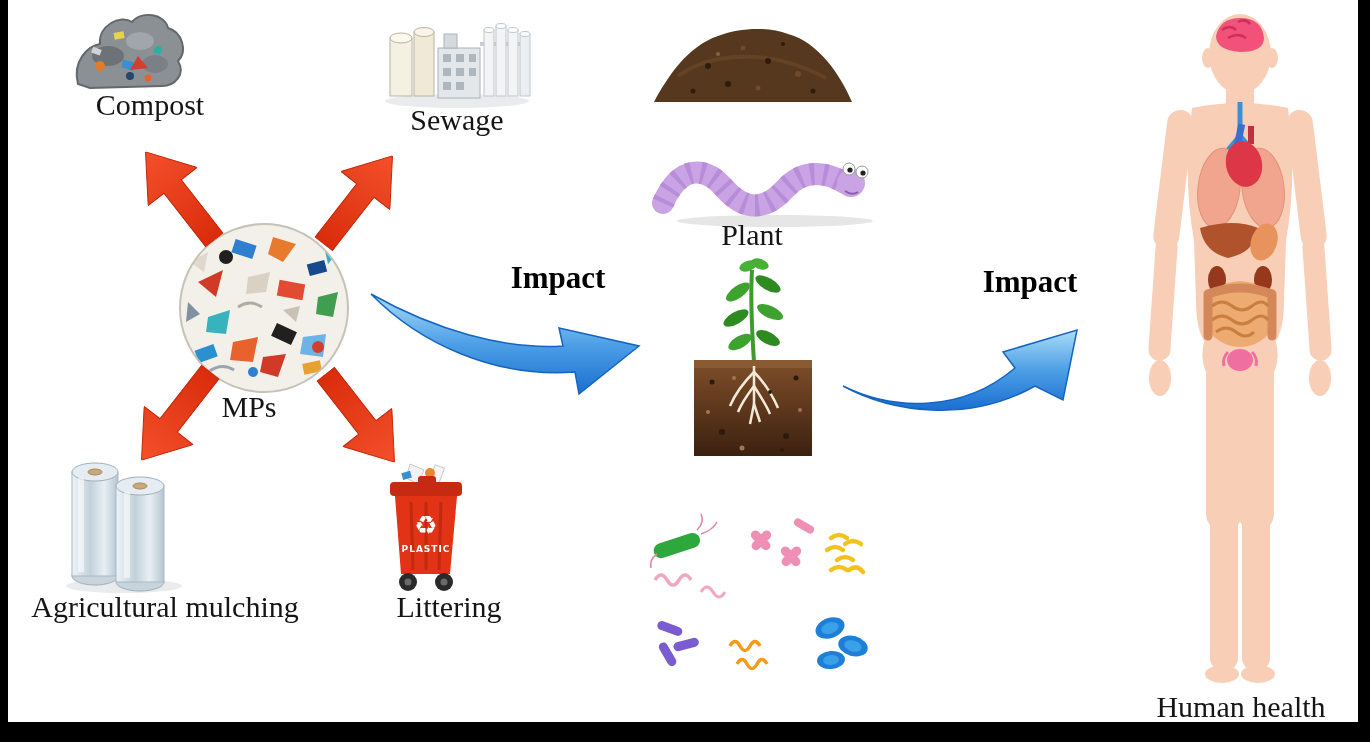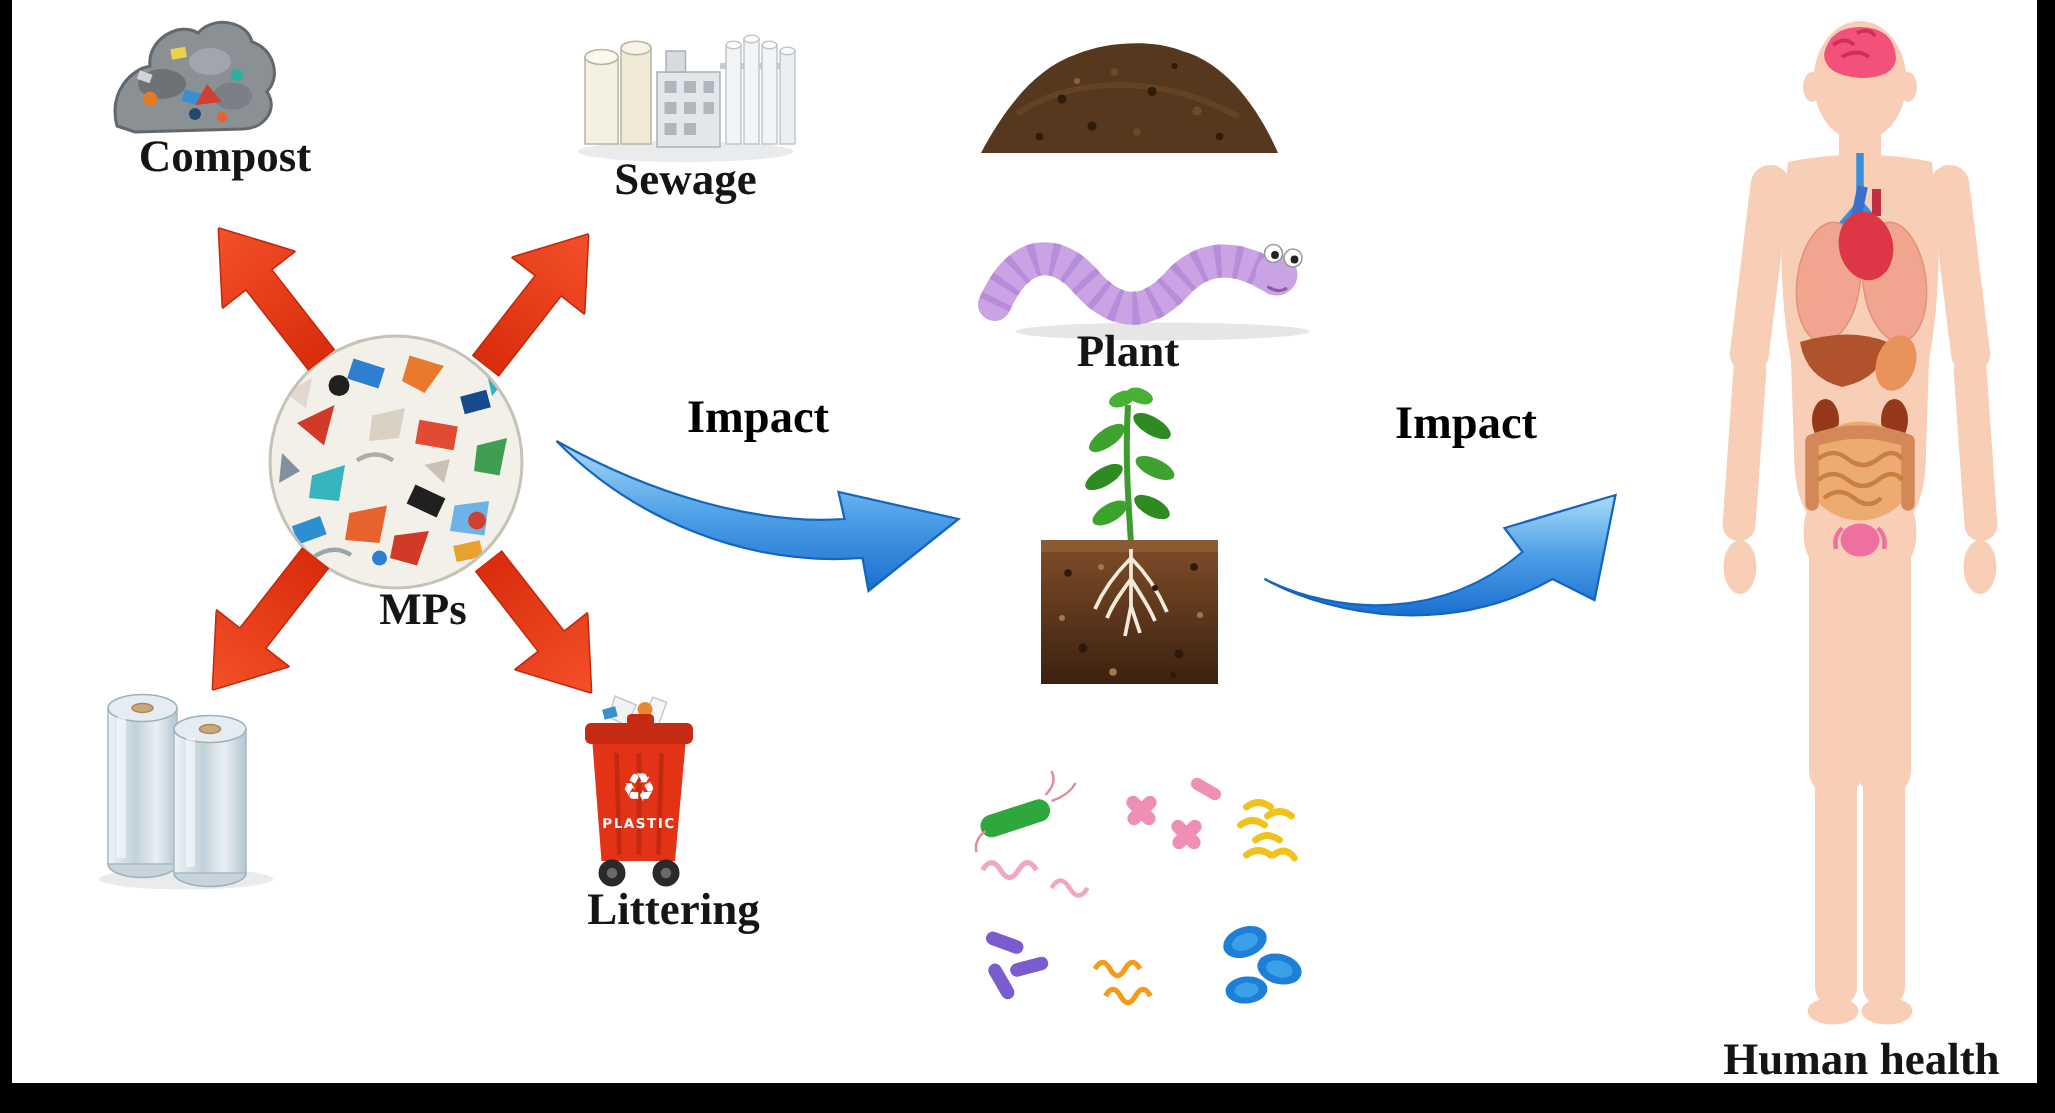--- a/index.html
+++ b/index.html
@@ -2,22 +2,22 @@
 <html><head>
 <meta charset="utf-8">
 <style>
   * { margin:0; padding:0; box-sizing:border-box; }
   html,body { background:#ffffff; }
   .canvas {
     position:relative; width:1370px; height:742px; background:#ffffff;
     overflow:hidden; font-family:"Liberation Serif", serif; color:#151515;
   }
   .abs { position:absolute; }
-  .label { position:absolute; text-align:center; font-size:30px; line-height:1.1; color:#151515;font-weight:bold; }
-  .impact { position:absolute; text-align:left; font-size:31px; font-weight:700; color:#000; }
+  .label { position:absolute; text-align:center; font-size:30px; line-height:1.1; color:#151515; }
+  .impact { position:absolute; text-align:center; font-size:31px; font-weight:700; color:#000; }
   .edge { position:absolute; background:#000; }
   .edge-left { left:0; top:0; width:8px; height:742px; }
   .edge-right { left:1358px; top:0; width:12px; height:742px; }
   .edge-bottom { left:0; top:722px; width:1370px; height:20px; }
   svg { display:block; }
 </style>
 </head>
 <body>
 
 <div class="canvas">
@@ -117,21 +117,21 @@
       <path d="M60 85 q12 -8 24 0" stroke="#b0aca0" stroke-width="3" fill="none"></path>
       <path d="M30 150 q14 -10 26 -2" stroke="#9aa5ae" stroke-width="3" fill="none"></path>
       <path d="M105 88 L122 84 L118 100 Z" fill="#c9c2b4"></path>
       <path d="M145 20 L162 28 L150 42 Z" fill="#35b0c9"></path>
       <circle cx="140" cy="125" r="6" fill="#d04030"></circle>
       <circle cx="75" cy="150" r="5" fill="#2f7fd0"></circle>
       <path d="M12 40 L30 30 L26 50 Z" fill="#e0d8cf"></path>
     </g>
     <circle cx="86" cy="86" r="84" fill="none" stroke="#c6c2b8" stroke-width="2"></circle>
   </svg>
-  <div class="label" style="left:182px; top:390px; width:200px">MPs</div>
+  <div class="label" style="left:149px; top:390px; width:200px">MPs</div>
 
   <svg class="abs" style="left:149px; top:140px; transform:rotate(-38deg)" width="62" height="112" viewBox="0 0 62 112">
     <polygon points="31,0 62,44 42,44 42,112 20,112 20,44 0,44" fill="url(#redGrad)" stroke="#c22708" stroke-width="1"></polygon>
   </svg>
   <svg class="abs" style="left:327px; top:144px; transform:rotate(38deg)" width="62" height="112" viewBox="0 0 62 112">
     <polygon points="31,0 62,44 42,44 42,112 20,112 20,44 0,44" fill="url(#redGrad)" stroke="#c22708" stroke-width="1"></polygon>
   </svg>
   <svg class="abs" style="left:145px; top:360px; transform:rotate(218deg)" width="62" height="112" viewBox="0 0 62 112">
     <polygon points="31,0 62,44 42,44 42,112 20,112 20,44 0,44" fill="url(#redGrad)" stroke="#c22708" stroke-width="1"></polygon>
   </svg>
@@ -145,20 +145,21 @@
     <rect x="14" y="14" width="46" height="104" fill="url(#rollGrad)" stroke="#a8b8c4"></rect>
     <ellipse cx="37" cy="14" rx="23" ry="9" fill="#e6edf2" stroke="#9fb0bd"></ellipse>
     <ellipse cx="37" cy="14" rx="7" ry="3" fill="#c9a87c" stroke="#a8875c"></ellipse>
     <rect x="20" y="20" width="6" height="94" fill="#ffffff" opacity="0.55"></rect>
     <ellipse cx="82" cy="124" rx="24" ry="9" fill="#c8d4dc" stroke="#9fb0bd"></ellipse>
     <rect x="58" y="28" width="48" height="96" fill="url(#rollGrad)" stroke="#a8b8c4"></rect>
     <ellipse cx="82" cy="28" rx="24" ry="9" fill="#e6edf2" stroke="#9fb0bd"></ellipse>
     <ellipse cx="82" cy="28" rx="7" ry="3" fill="#c9a87c" stroke="#a8875c"></ellipse>
     <rect x="66" y="34" width="6" height="86" fill="#ffffff" opacity="0.55"></rect>
   </svg>
+  <div class="label" style="left:0px; top:590px; width:330px">Agricultural mulching</div>
 
   <svg class="abs" style="left:380px; top:462px" width="97" height="134" viewBox="0 0 97 134">
     <polygon points="30,2 44,8 38,22 26,16" fill="#f2f2f2" stroke="#c8c8c8"></polygon>
     <rect x="52" y="4" width="10" height="16" fill="#f7f7f7" stroke="#c8c8c8" transform="rotate(20 57 12)"></rect>
     <circle cx="50" cy="11" r="5" fill="#e8872e"></circle>
     <rect x="22" y="10" width="9" height="7" fill="#3a8fd0" transform="rotate(-15 26 13)"></rect>
     <rect x="38" y="14" width="18" height="8" rx="3" fill="#c62a12"></rect>
     <rect x="10" y="20" width="72" height="14" rx="4" fill="#c62a12"></rect>
     <path d="M15 34 L77 34 L70 112 L21 112 Z" fill="#e23317"></path>
     <line x1="31" y1="40" x2="33" y2="108" stroke="#c02a10" stroke-width="3"></line>

